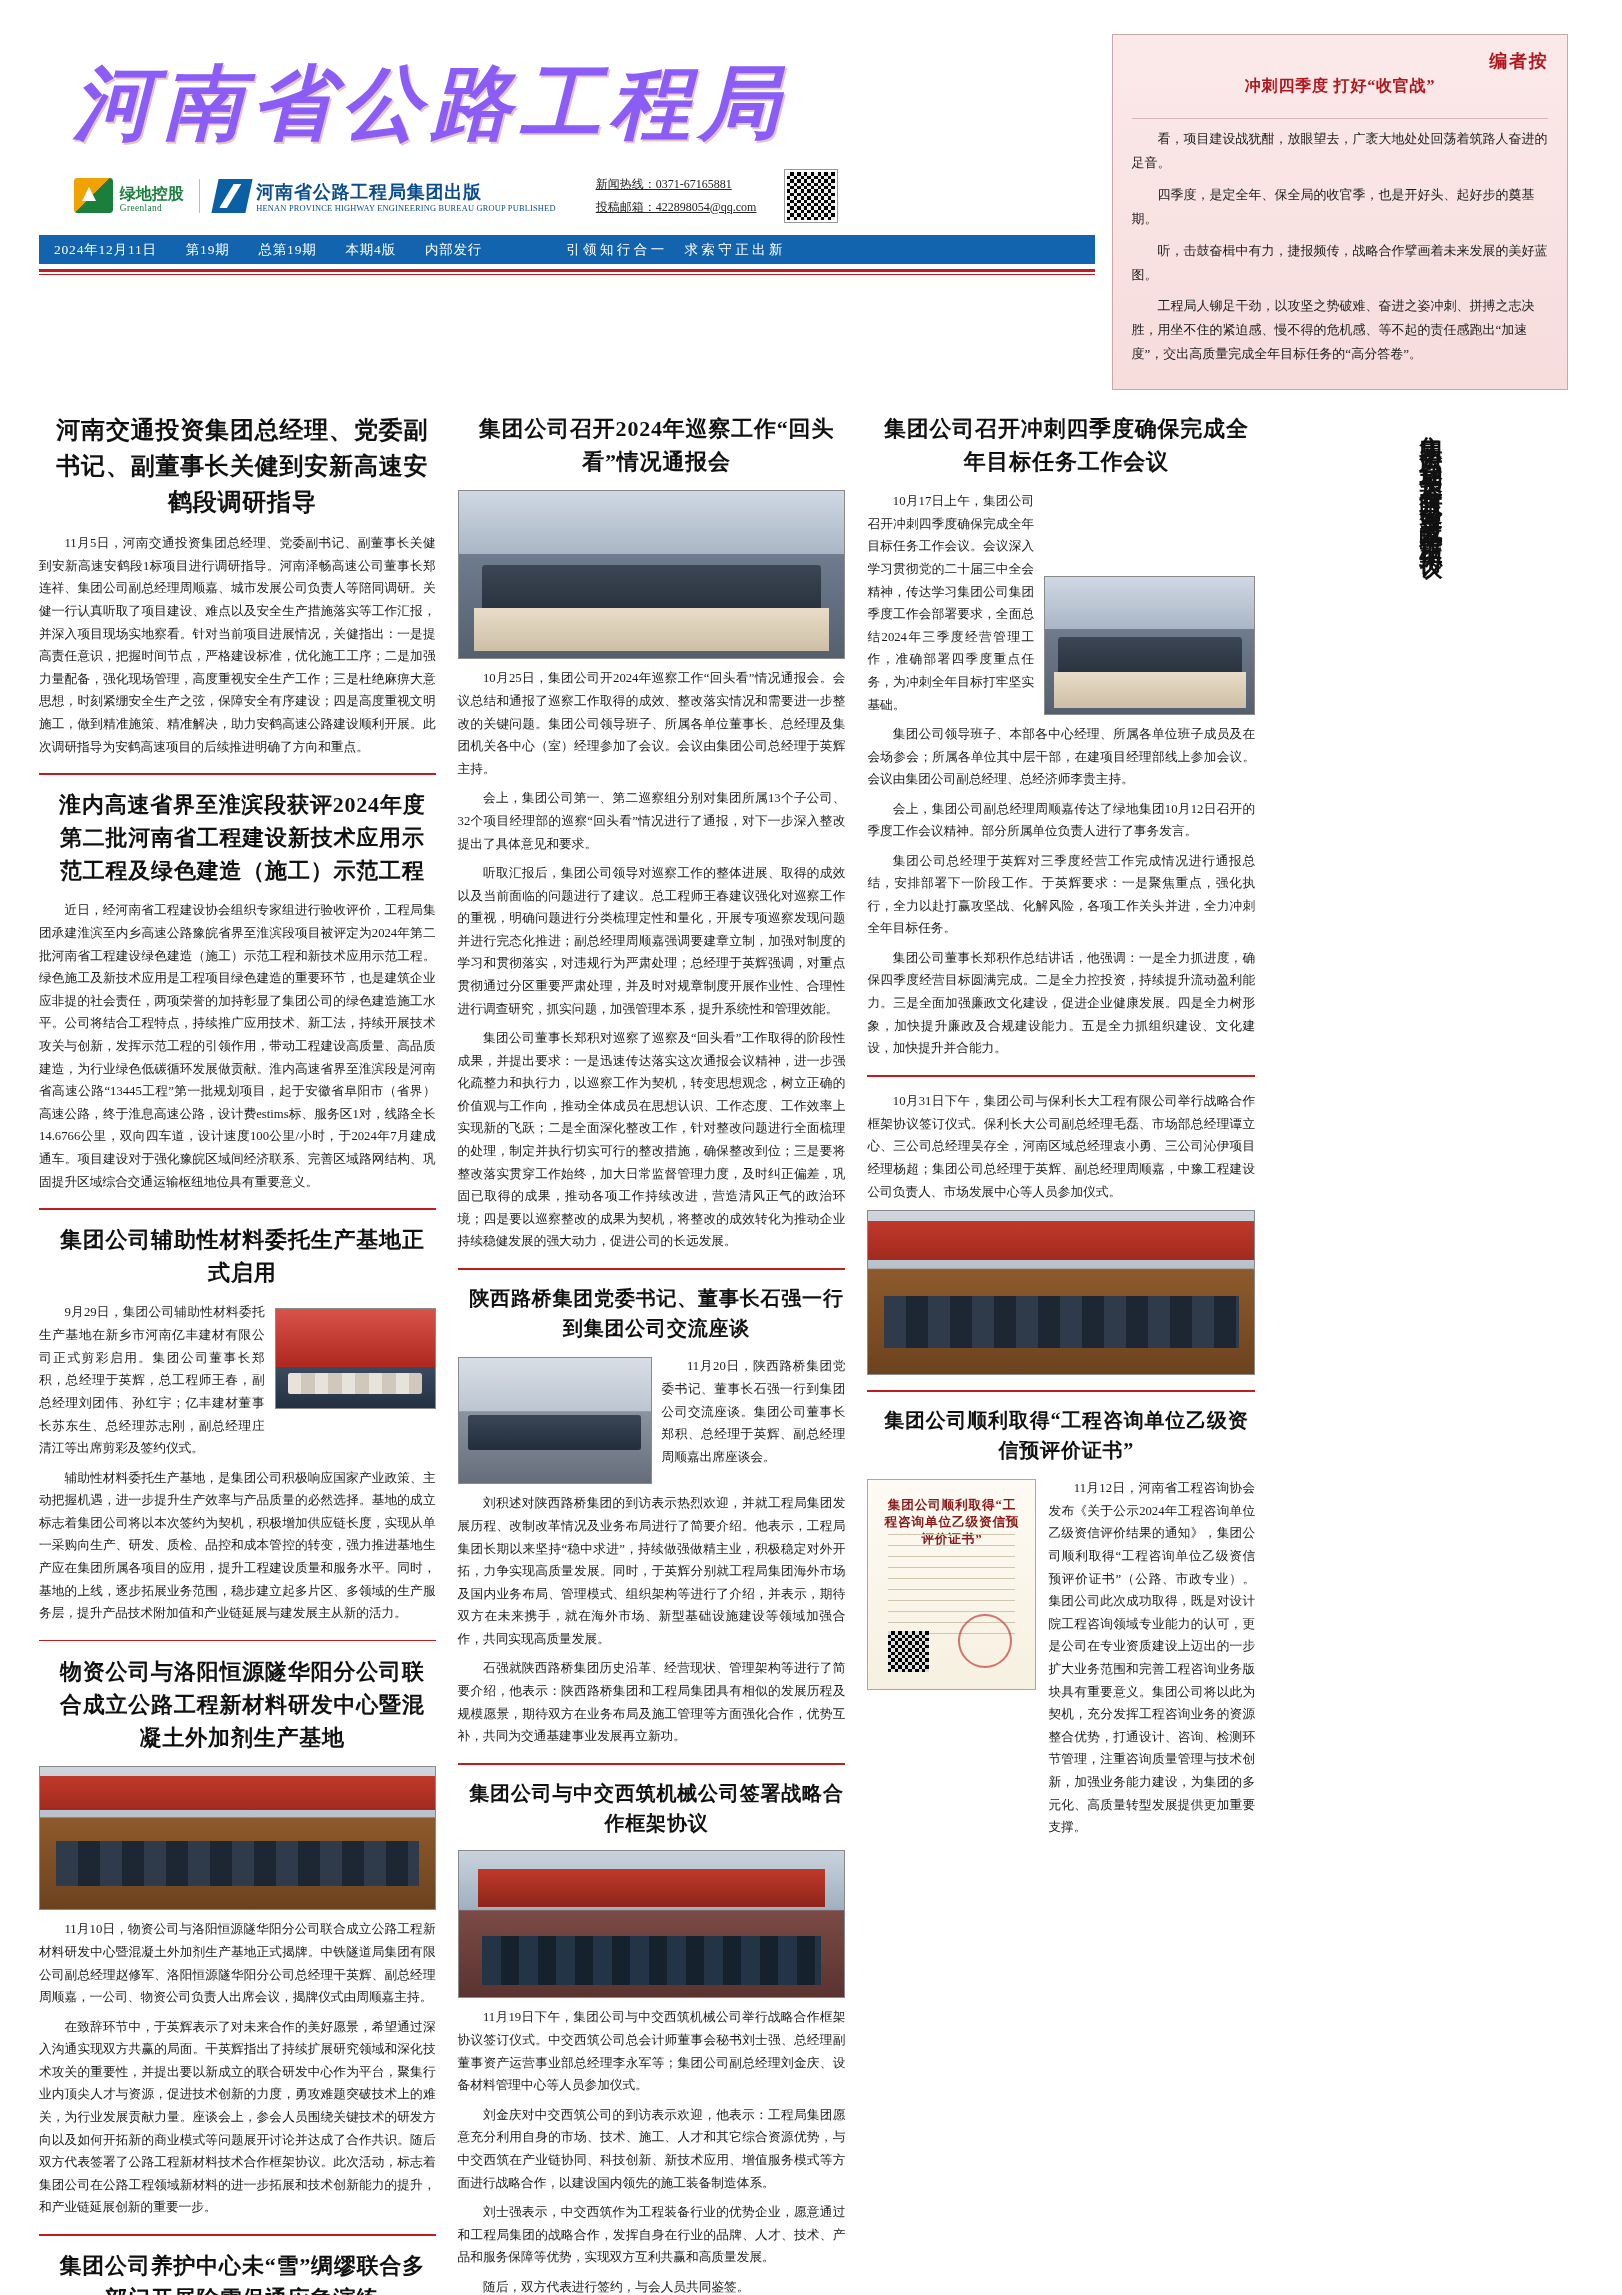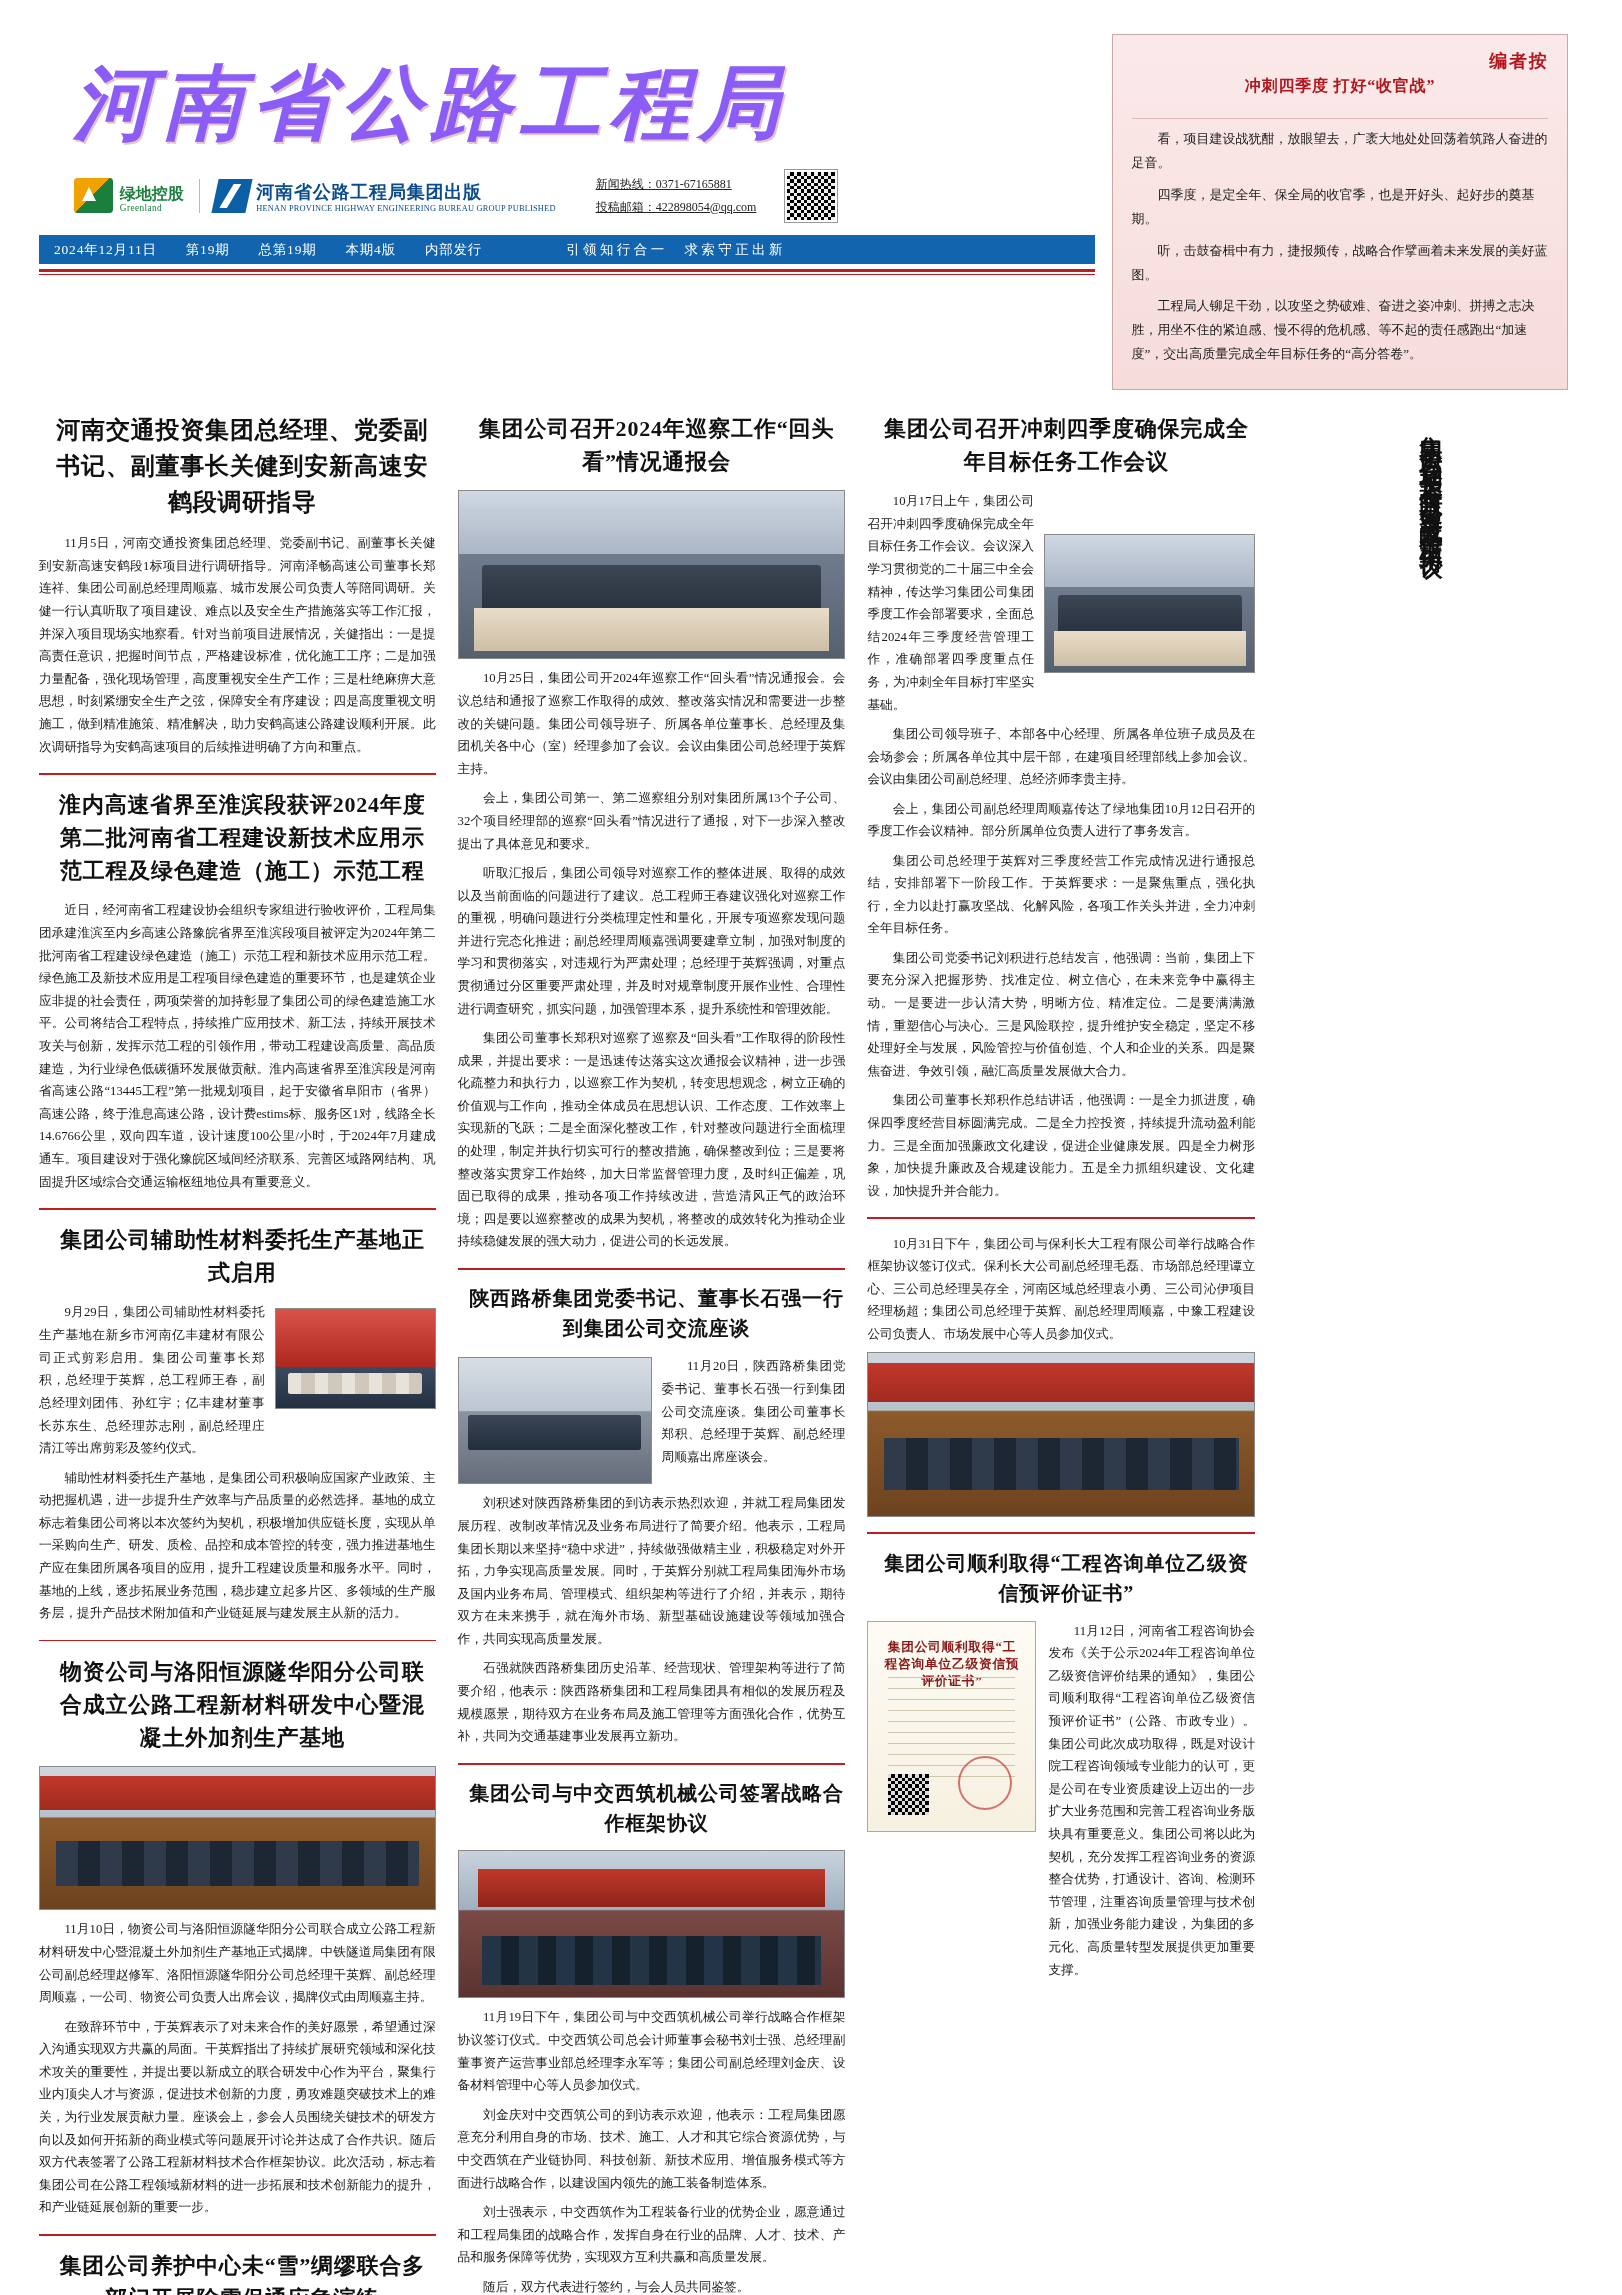--- a/index.html
+++ b/index.html
@@ -405,30 +405,29 @@
       <div class="photo ph-stage" style="height:148px;"></div>
       <p class="t">11月19日下午，集团公司与中交西筑机械公司举行战略合作框架协议签订仪式。中交西筑公司总会计师董事会秘书刘士强、总经理副董事资产运营事业部总经理李永军等；集团公司副总经理刘金庆、设备材料管理中心等人员参加仪式。</p>
       <p class="t">刘金庆对中交西筑公司的到访表示欢迎，他表示：工程局集团愿意充分利用自身的市场、技术、施工、人才和其它综合资源优势，与中交西筑在产业链协同、科技创新、新技术应用、增值服务模式等方面进行战略合作，以建设国内领先的施工装备制造体系。</p>
       <p class="t">刘士强表示，中交西筑作为工程装备行业的优势企业，愿意通过和工程局集团的战略合作，发挥自身在行业的品牌、人才、技术、产品和服务保障等优势，实现双方互利共赢和高质量发展。</p>
       <p class="t">随后，双方代表进行签约，与会人员共同鉴签。</p>
     </div>
 
     <div class="col col3">
 
       <h2 class="head h-mid">集团公司召开冲刺四季度确保完成全年目标任务工作会议</h2>
-      <div style="display:flex;gap:10px;align-items:center;">
+      <div style="display:flex;gap:10px;align-items:flex-end;">
         <div style="flex:1 1 auto;">
           <p class="t">10月17日上午，集团公司召开冲刺四季度确保完成全年目标任务工作会议。会议深入学习贯彻党的二十届三中全会精神，传达学习集团公司集团季度工作会部署要求，全面总结2024年三季度经营管理工作，准确部署四季度重点任务，为冲刺全年目标打牢坚实基础。</p>
         </div>
         <div class="photo ph-meeting" style="width:211px;height:139px;flex:0 0 211px;margin-top:1.7px;"></div>
       </div>
       <p class="t">集团公司领导班子、本部各中心经理、所属各单位班子成员及在会场参会；所属各单位其中层干部，在建项目经理部线上参加会议。会议由集团公司副总经理、总经济师李贵主持。</p>
       <p class="t">会上，集团公司副总经理周顺嘉传达了绿地集团10月12日召开的季度工作会议精神。部分所属单位负责人进行了事务发言。</p>
       <p class="t">集团公司总经理于英辉对三季度经营工作完成情况进行通报总结，安排部署下一阶段工作。于英辉要求：一是聚焦重点，强化执行，全力以赴打赢攻坚战、化解风险，各项工作关头并进，全力冲刺全年目标任务。</p>
-      <p class="t">集团公司党委书记刘积进行总结发言，他强调：当前，集团上下要充分深入把握形势、找准定位、树立信心，在未来竞争中赢得主动。一是要进一步认清大势，明晰方位、精准定位。二是要满满激情，重塑信心与决心。三是风险联控，提升维护安全稳定，坚定不移处理好全与发展，风险管控与价值创造、个人和企业的关系。四是聚焦奋进、争效引领，融汇高质量发展做大合力。</p>
       <p class="t">集团公司董事长郑积作总结讲话，他强调：一是全力抓进度，确保四季度经营目标圆满完成。二是全力控投资，持续提升流动盈利能力。三是全面加强廉政文化建设，促进企业健康发展。四是全力树形象，加快提升廉政及合规建设能力。五是全力抓组织建设、文化建设，加快提升并合能力。</p>
 
       <div class="sep"></div>
 
       <p class="t">10月31日下午，集团公司与保利长大工程有限公司举行战略合作框架协议签订仪式。保利长大公司副总经理毛磊、市场部总经理谭立心、三公司总经理吴存全，河南区域总经理袁小勇、三公司沁伊项目经理杨超；集团公司总经理于英辉、副总经理周顺嘉，中豫工程建设公司负责人、市场发展中心等人员参加仪式。</p>
       <div class="photo ph-sign" style="height:165px;"></div>
 
       <div class="sep"></div>
 
       <h2 class="head h-sm">集团公司顺利取得“工程咨询单位乙级资信预评价证书”</h2>

